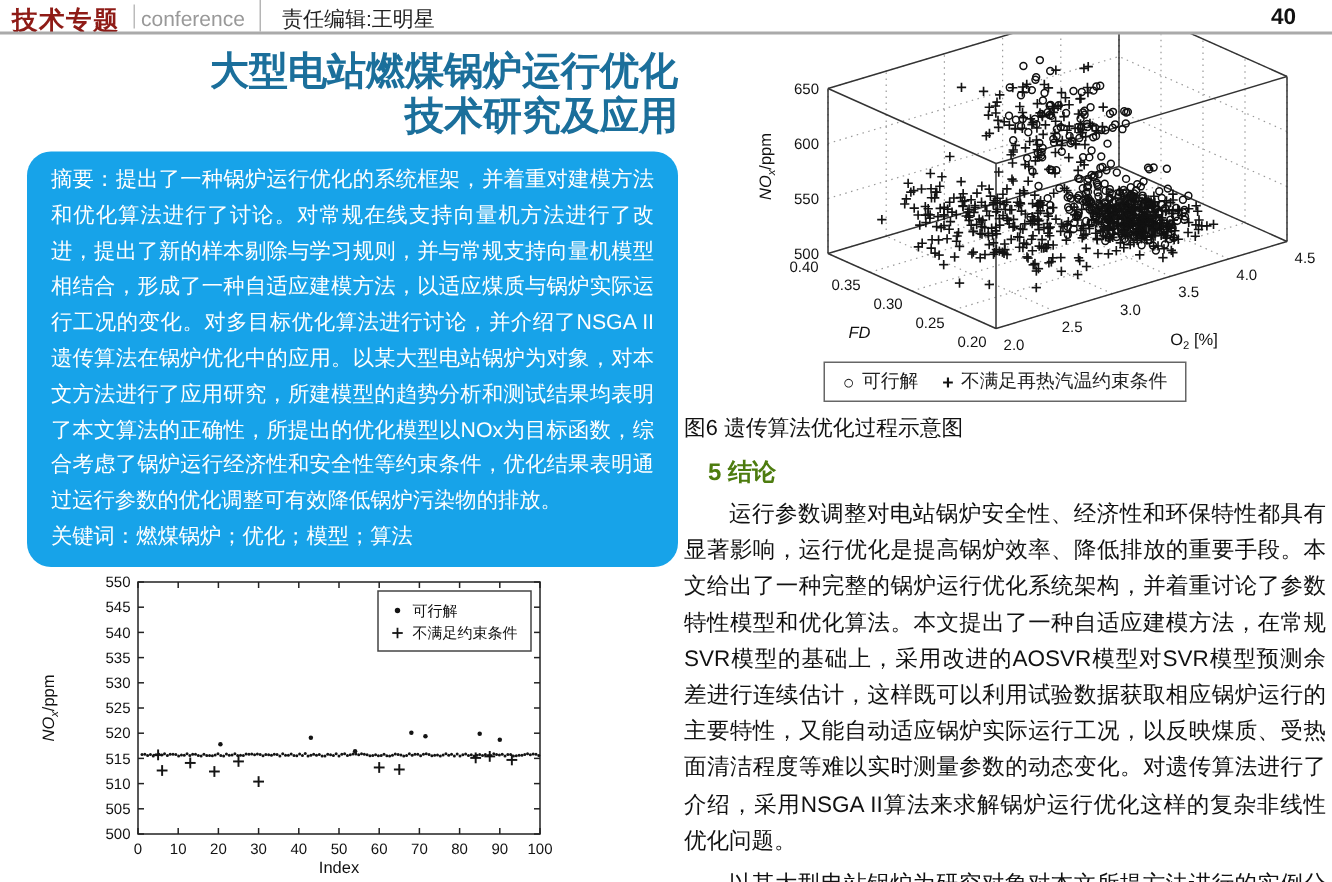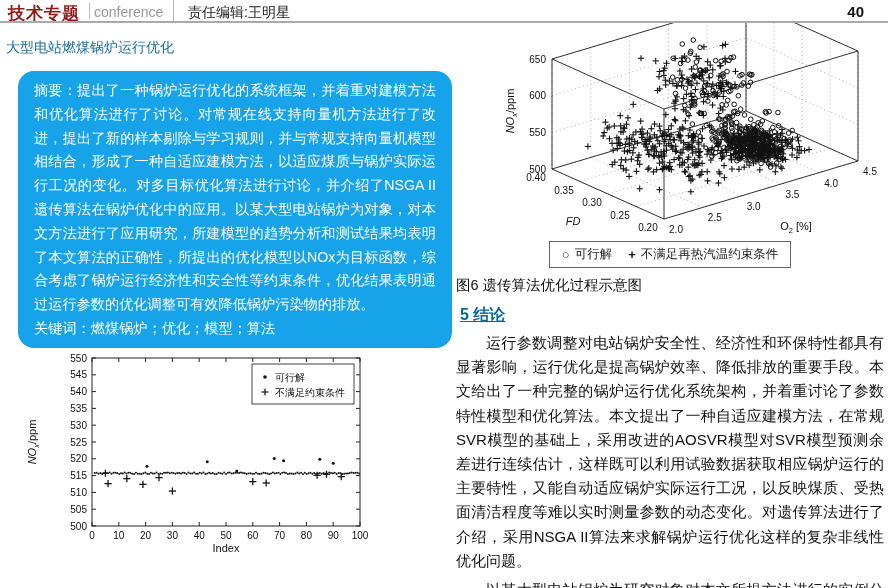--- a/index.html
+++ b/index.html
@@ -20,57 +20,58 @@
   .header{position:absolute;left:0;top:0;width:888px;height:24px;text-align:center;}
   .header-rule{position:absolute;left:0;top:21px;width:888px;height:2px;background:var(--rule-gray);}
   .brand{position:absolute;left:8px;top:2px;font-size:17px;font-weight:bold;color:var(--brand-red);letter-spacing:1px;}
   .brand-divider{position:absolute;left:89px;top:3px;width:1px;height:16px;background:#bbbbbb;}
   .brand-sub{position:absolute;left:94px;top:4px;font-size:14px;color:#999999;}
   .header-divider{position:absolute;left:173px;top:0;width:1px;height:21px;background:#b5b5b5;}
   .editor{position:absolute;left:188px;top:4px;font-size:14px;color:#222222;}
   .page-number{position:absolute;right:24px;top:3px;font-size:15px;font-weight:bold;color:#111111;}
   
   .col-left{position:absolute;left:6px;top:26px;width:446px;}
-  .article-title{margin:6px 0 0;text-align:left;font-size:14px;font-weight:normal;
+  .article-title{margin:6px 0 0;text-align:right;font-size:26px;font-weight:bold;
     color:var(--title-blue);line-height:30px;}
   .abstract-box{margin-top:9px;background:var(--accent-blue);color:#ffffff;
     border-radius:16px;padding:8px 16px 7px;margin-left:12px;}
   .abstract-box p{margin:0;font-size:14.2px;line-height:23.8px;text-align:justify;}
   
   figure{margin:0;padding:0;}
   .fig5{margin-top:6px;}
   .fig5 svg{display:block;}
   figcaption{text-align:left;font-size:13.5px;color:#111111;margin-top:1px;}
   
   .col-right{position:absolute;left:456px;top:22px;width:428px;height:566px;overflow:hidden;}
   .fig6 svg{display:block;margin-top:1px;}
   .fig6-legend{width:fit-content;margin:5px auto 0;border:1px solid #666666;
     padding:4px 12px;display:flex;gap:16px;align-items:center;font-size:12.5px;color:#222;}
   .legend-item{display:flex;align-items:center;gap:5px;}
   .legend-glyph{font-size:13px;font-weight:bold;color:#111;}
   .fig6 figcaption{font-size:14.5px;margin-top:8px;}
-  .section-heading{margin:10px 4px 0;font-size:16px;font-weight:bold;color:#0369a1;text-decoration:underline;}
+  .section-heading{margin:10px 16px 0;font-size:16px;font-weight:bold;color:#4d7c0f;}
   .body-para{margin:5px 0 0;font-size:15px;line-height:24.2px;text-align:justify;text-indent:2em;}
 </style>
 </head>
 <body>
 
 <div class="header">
   <span class="brand">技术专题</span>
   <span class="brand-divider"></span>
   <span class="brand-sub">conference</span>
   <span class="header-divider"></span>
   <span class="editor">责任编辑:王明星</span>
   <span class="page-number">40</span>
   <div class="header-rule"></div>
 </div>
 
 <div class="col-left">
   <h1 class="article-title">
     <div>大型电站燃煤锅炉运行优化</div>
+    <div>技术研究及应用</div>
   </h1>
 
   <div class="abstract-box">
     <p>摘要：提出了一种锅炉运行优化的系统框架，并着重对建模方法和优化算法进行了讨论。对常规在线支持向量机方法进行了改进，提出了新的样本剔除与学习规则，并与常规支持向量机模型相结合，形成了一种自适应建模方法，以适应煤质与锅炉实际运行工况的变化。对多目标优化算法进行讨论，并介绍了NSGA II遗传算法在锅炉优化中的应用。以某大型电站锅炉为对象，对本文方法进行了应用研究，所建模型的趋势分析和测试结果均表明了本文算法的正确性，所提出的优化模型以NOx为目标函数，综合考虑了锅炉运行经济性和安全性等约束条件，优化结果表明通过运行参数的优化调整可有效降低锅炉污染物的排放。</p>
     <p>关键词：燃煤锅炉；优化；模型；算法</p>
   </div>
 
   <figure class="fig5">
     <svg id="fig5-svg" width="446" height="204" viewBox="0 0 446 204">
         <rect x="86" y="4" width="268" height="168" fill="none" stroke="#222" stroke-width="1"></rect>

